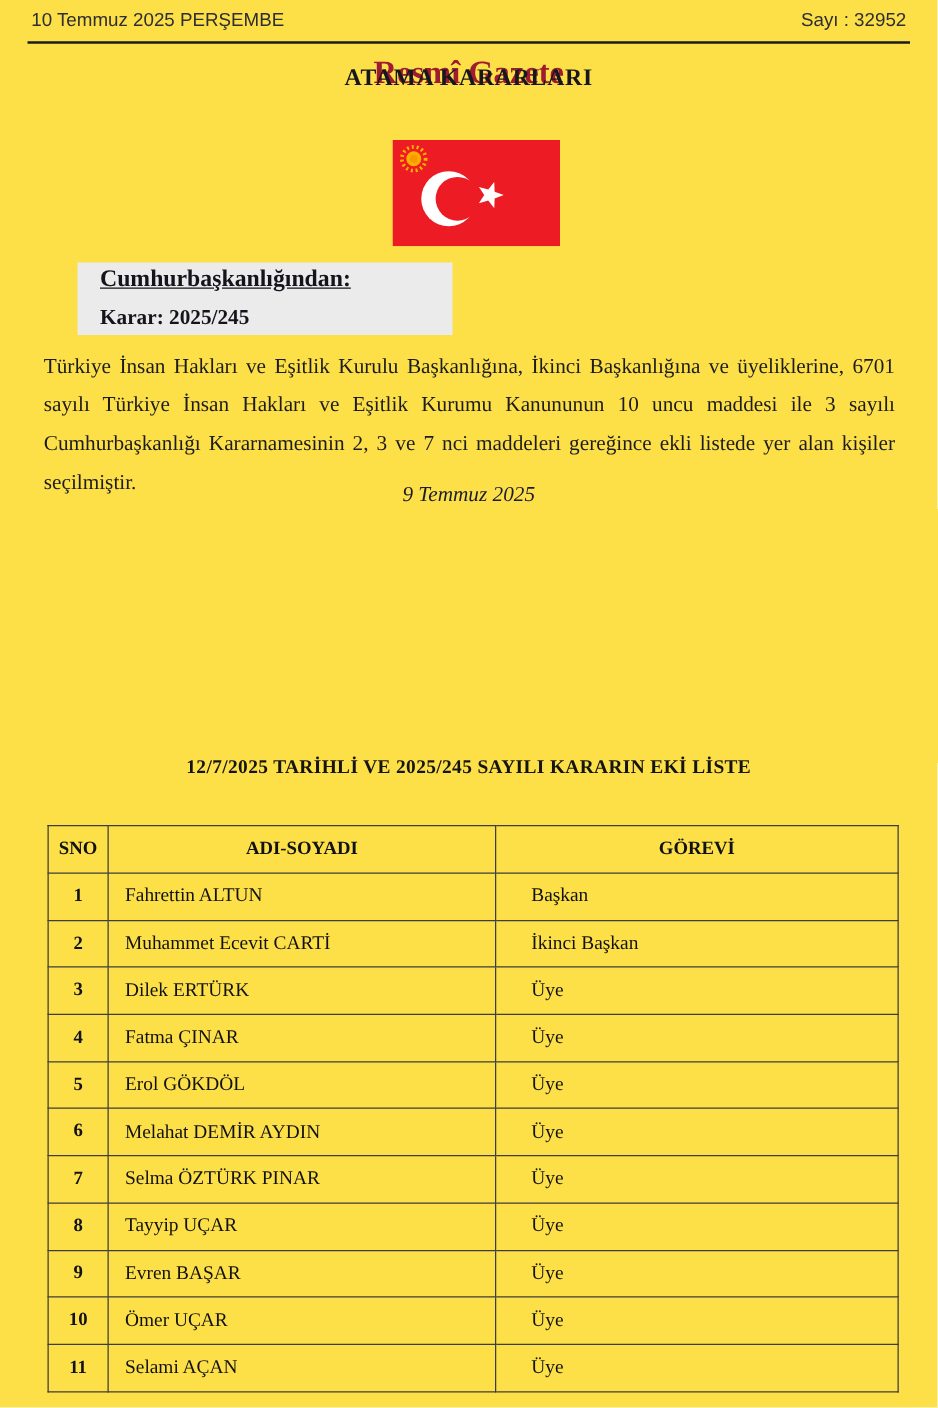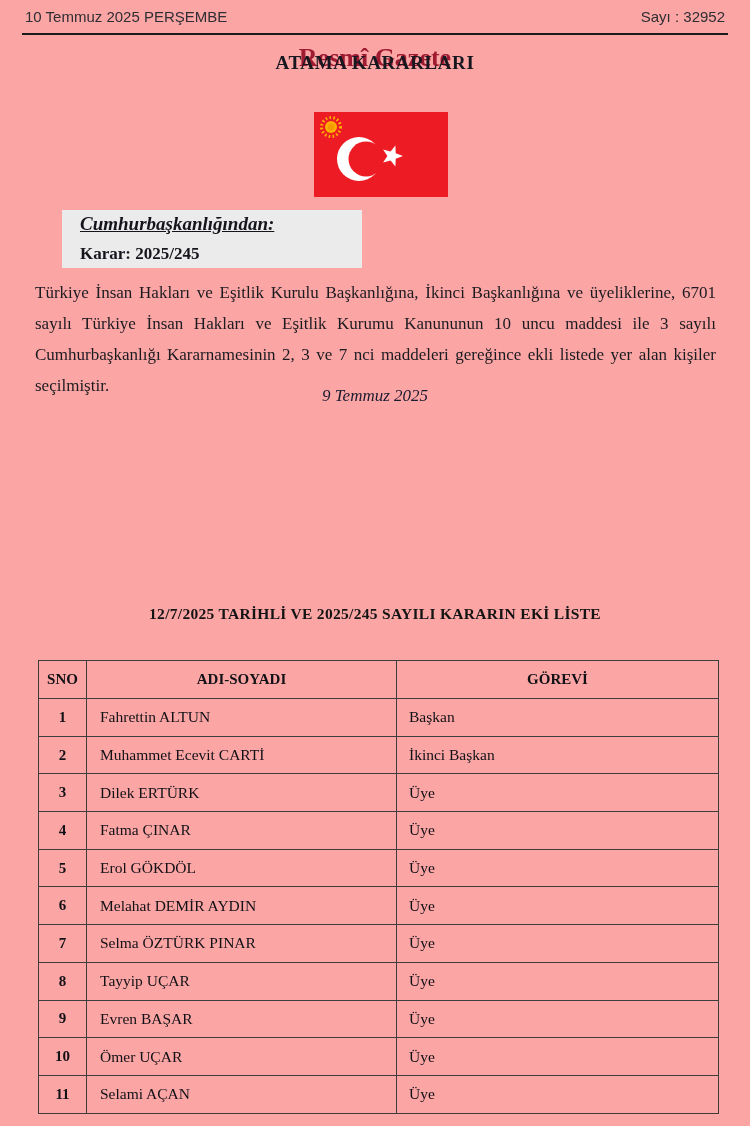--- a/index.html
+++ b/index.html
@@ -1,20 +1,20 @@
 <!DOCTYPE html>
 <html><head>
 <meta charset="utf-8">
 <style>
   html, body { margin: 0; padding: 0; background: #fff; }
   .page {
     position: relative;
     width: 750px;
     height: 1126px;
-    background: #fca5a5;
+    background: #fde047;
     font-family: "Liberation Serif", serif;
     color: #161616;
     overflow: hidden;
   }
 
   
   .masthead-date {
     position: absolute; left: 25px; top: 8px;
     font-family: "Liberation Sans", sans-serif;
     font-size: 15px; color: #2e2e33;
@@ -55,21 +55,20 @@
   .highlight-box {
     position: absolute; left: 62px; top: 210px;
     width: 300px; height: 58px;
     background: #ebebeb;
   }
   .authority {
     position: absolute; left: 80px; top: 213px;
     font-size: 19px; font-weight: bold;
     text-decoration: underline;
     color: #14141c;
-    font-style: italic;
   }
   .decree-number {
     position: absolute; left: 80px; top: 244px;
     font-size: 17px; font-weight: bold; color: #14141c;
   }
 
   .decree-body {
     position: absolute; left: 35px; top: 277px;
     width: 681px;
     font-size: 17px; line-height: 31px;
@@ -109,21 +108,21 @@
   }
   .annex-table th {
     height: 38px; font-size: 15px; font-weight: bold; text-align: center;
   }
   .annex-table td { height: 37.7px; }
   .annex-table .col-sno  { width: 48px; }
   .annex-table .col-name { width: 310px; }
   .annex-table .col-role { width: 322px; }
   .annex-table td.sno  { text-align: center; font-weight: bold; font-size: 15px; }
   .annex-table td.name { padding-left: 13px; }
-  .annex-table td.role { padding-left: 12px; }
+  .annex-table td.role { padding-left: 28px; }
 </style>
 </head>
 <body>
 
 <div class="page">
 
   <div class="masthead-date">10 Temmuz 2025 PERŞEMBE</div>
   <div class="masthead-title">Resmî Gazete</div>
   <div class="masthead-issue">Sayı : 32952</div>
   <div class="masthead-rule"></div>

